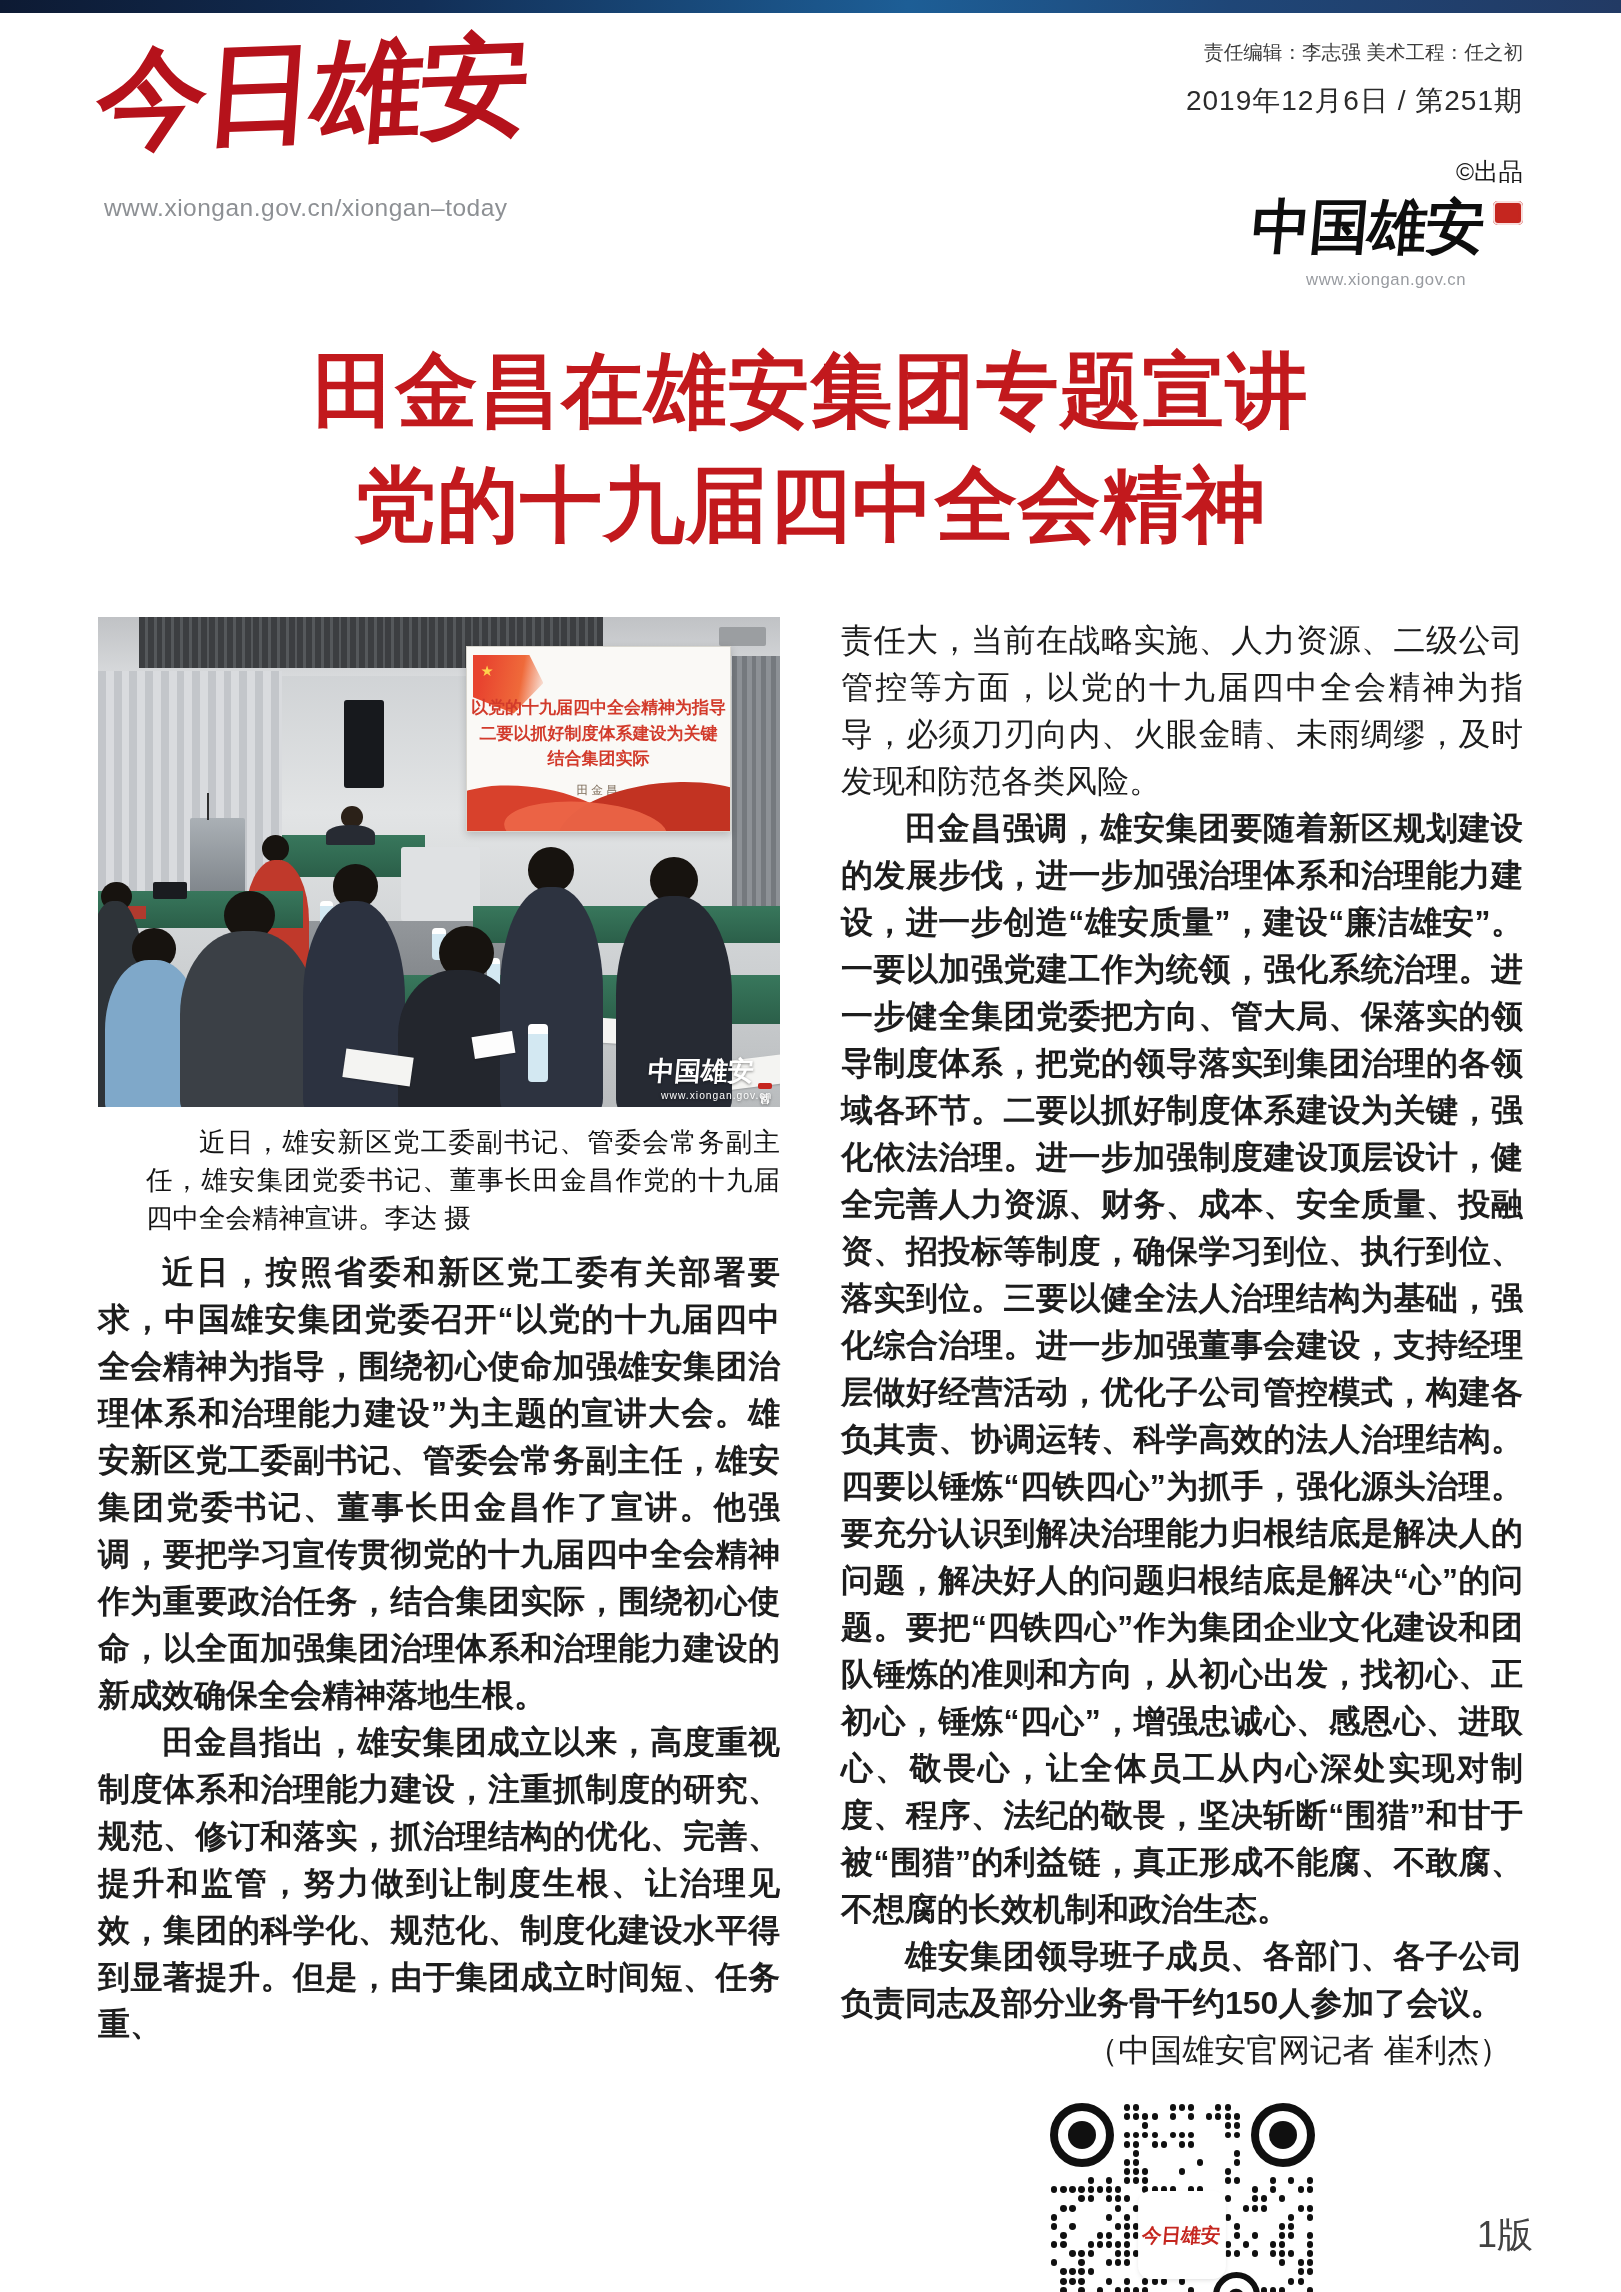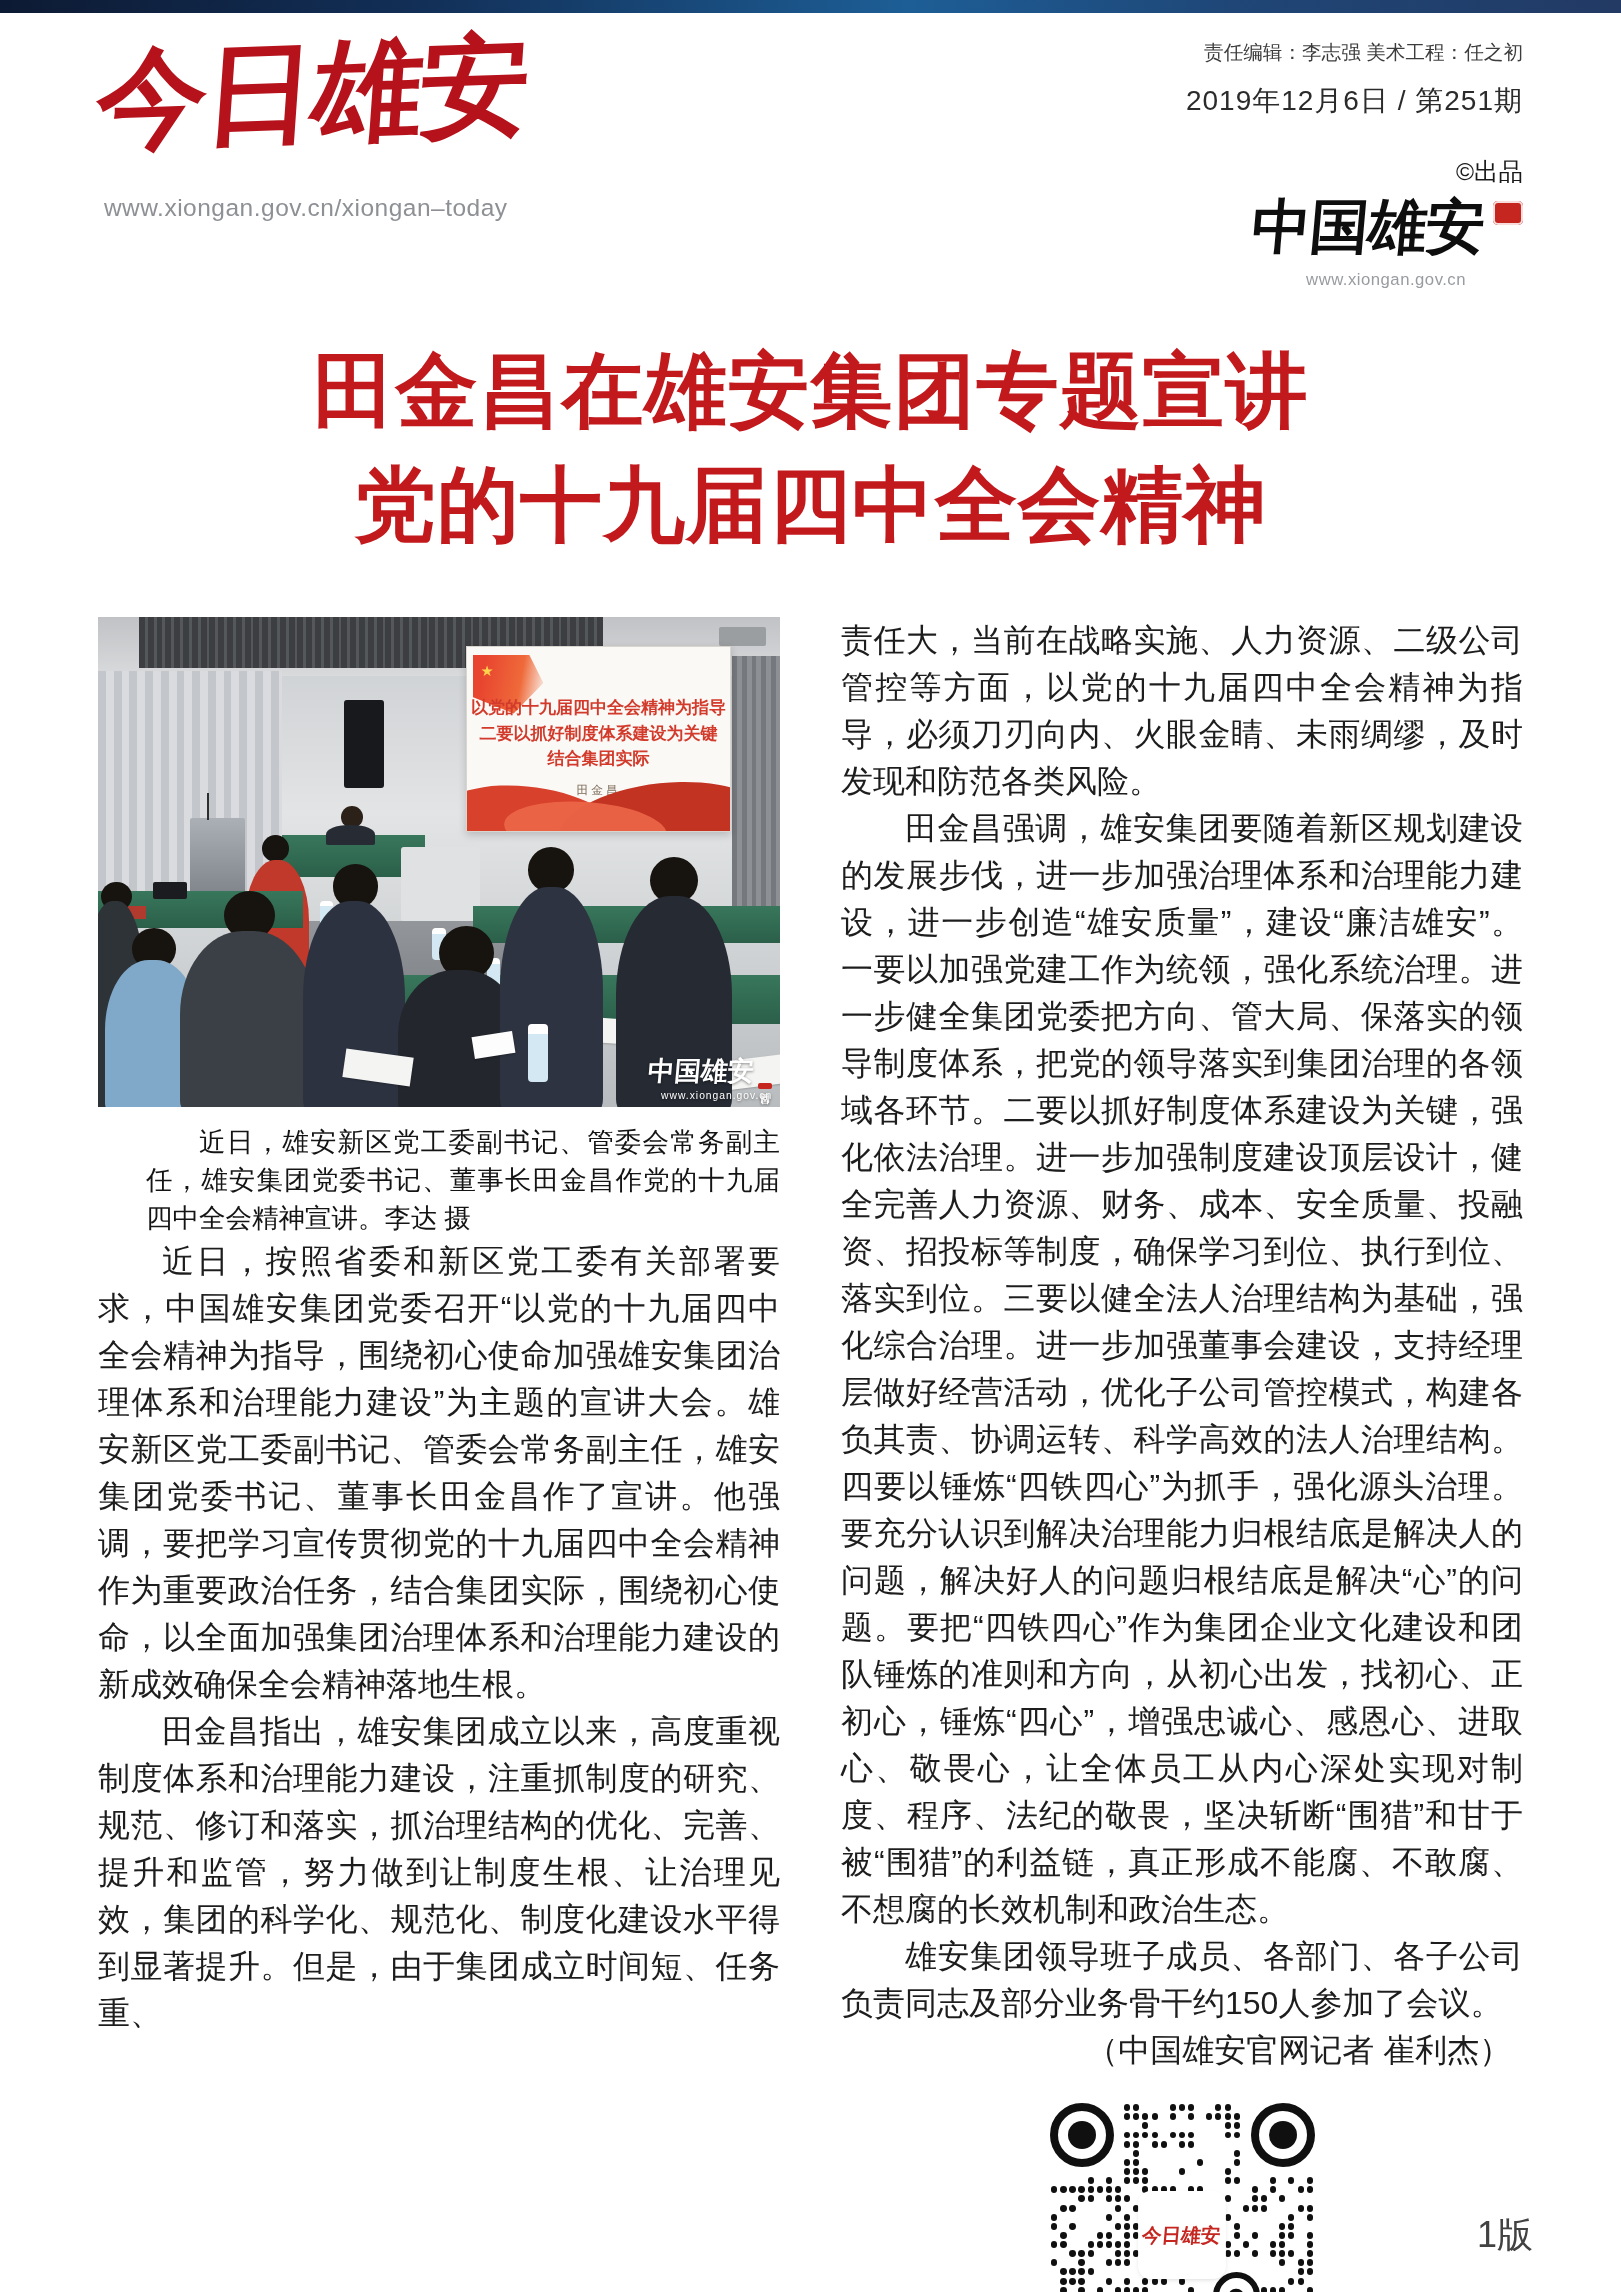--- a/index.html
+++ b/index.html
@@ -31,21 +31,21 @@
 
   
   .headline{position:absolute;top:280px;left:0;width:100%;text-align:center;
     font-family:"Liberation Serif","DejaVu Serif",serif;font-weight:bold;
     color:#c2191d;font-size:82px;line-height:114px;letter-spacing:1px;}
 
   
   .columns{position:absolute;top:617px;left:98px;width:1425px;display:flex;gap:61px;}
   .col{width:682px;}
   .body-text p{font-size:32px;line-height:47px;color:#1d1d1d;text-align:justify;margin:0;}
-  .indent{text-indent:2em;}
+  .indent{text-indent:2em;font-weight:bold;}
   .byline{text-align:right !important;padding-right:11.8px;}
 
   
   .photo-caption{margin-top:15.7px;font-family:"Liberation Serif","DejaVu Serif",serif;
     font-size:26.5px;line-height:38px;color:#141414;text-align:justify;text-indent:2em;margin-left:48px;}
 
   
   .photo{position:relative;width:682px;height:490px;overflow:hidden;
     background:linear-gradient(180deg,#c9cccf 0%,#e2e4e5 40%,#cdd0d2 72%,#b9bcbe 100%);}
   .ph{position:absolute;}
@@ -223,21 +223,21 @@
           <div class="wm-row">
             <span class="wm-brand">中国雄安</span>
             <span class="wm-seal">官网</span>
           </div>
           <div class="wm-url">www.xiongan.gov.cn</div>
         </div>
       </div>
 
       <div class="photo-caption">近日，雄安新区党工委副书记、管委会常务副主任，雄安集团党委书记、董事长田金昌作党的十九届四中全会精神宣讲。李达 摄</div>
 
-      <p class="indent" style="margin-top:1px;">近日，按照省委和新区党工委有关部署要求，中国雄安集团党委召开“以党的十九届四中全会精神为指导，围绕初心使命加强雄安集团治理体系和治理能力建设”为主题的宣讲大会。雄安新区党工委副书记、管委会常务副主任，雄安集团党委书记、董事长田金昌作了宣讲。他强调，要把学习宣传贯彻党的十九届四中全会精神作为重要政治任务，结合集团实际，围绕初心使命，以全面加强集团治理体系和治理能力建设的新成效确保全会精神落地生根。</p>
+      <p class="indent" style="margin-top:12px;">近日，按照省委和新区党工委有关部署要求，中国雄安集团党委召开“以党的十九届四中全会精神为指导，围绕初心使命加强雄安集团治理体系和治理能力建设”为主题的宣讲大会。雄安新区党工委副书记、管委会常务副主任，雄安集团党委书记、董事长田金昌作了宣讲。他强调，要把学习宣传贯彻党的十九届四中全会精神作为重要政治任务，结合集团实际，围绕初心使命，以全面加强集团治理体系和治理能力建设的新成效确保全会精神落地生根。</p>
       <p class="indent">田金昌指出，雄安集团成立以来，高度重视制度体系和治理能力建设，注重抓制度的研究、规范、修订和落实，抓治理结构的优化、完善、提升和监管，努力做到让制度生根、让治理见效，集团的科学化、规范化、制度化建设水平得到显著提升。但是，由于集团成立时间短、任务重、</p>
     </div>
 
     <div class="col body-text">
       <p>责任大，当前在战略实施、人力资源、二级公司管控等方面，以党的十九届四中全会精神为指导，必须刀刃向内、火眼金睛、未雨绸缪，及时发现和防范各类风险。</p>
       <p class="indent">田金昌强调，雄安集团要随着新区规划建设的发展步伐，进一步加强治理体系和治理能力建设，进一步创造“雄安质量”，建设“廉洁雄安”。一要以加强党建工作为统领，强化系统治理。进一步健全集团党委把方向、管大局、保落实的领导制度体系，把党的领导落实到集团治理的各领域各环节。二要以抓好制度体系建设为关键，强化依法治理。进一步加强制度建设顶层设计，健全完善人力资源、财务、成本、安全质量、投融资、招投标等制度，确保学习到位、执行到位、落实到位。三要以健全法人治理结构为基础，强化综合治理。进一步加强董事会建设，支持经理层做好经营活动，优化子公司管控模式，构建各负其责、协调运转、科学高效的法人治理结构。四要以锤炼“四铁四心”为抓手，强化源头治理。要充分认识到解决治理能力归根结底是解决人的问题，解决好人的问题归根结底是解决“心”的问题。要把“四铁四心”作为集团企业文化建设和团队锤炼的准则和方向，从初心出发，找初心、正初心，锤炼“四心”，增强忠诚心、感恩心、进取心、敬畏心，让全体员工从内心深处实现对制度、程序、法纪的敬畏，坚决斩断“围猎”和甘于被“围猎”的利益链，真正形成不能腐、不敢腐、不想腐的长效机制和政治生态。</p>
       <p class="indent">雄安集团领导班子成员、各部门、各子公司负责同志及部分业务骨干约150人参加了会议。</p>
       <p class="byline">（中国雄安官网记者 崔利杰）</p>
 
       <div class="qr-wrap">

